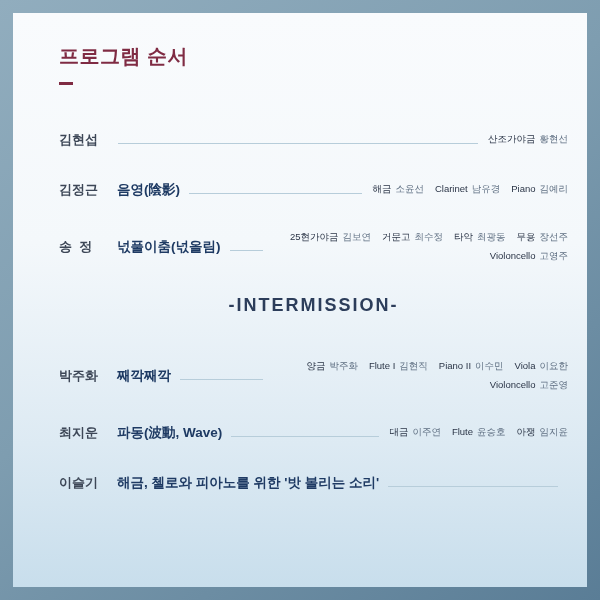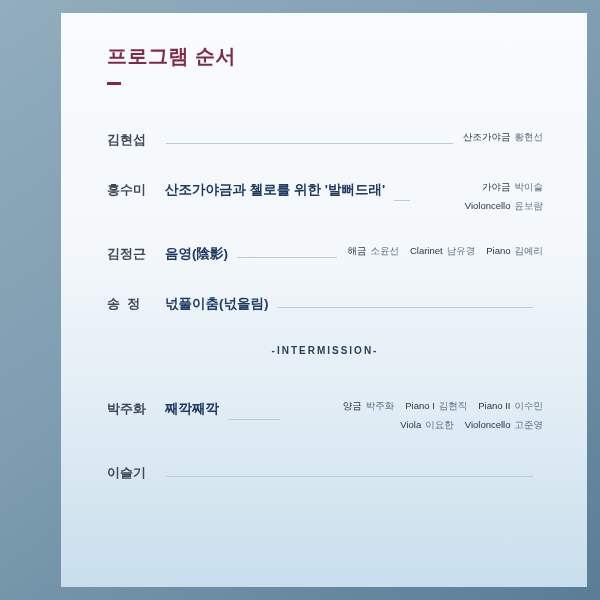--- a/index.html
+++ b/index.html
@@ -8,38 +8,37 @@
     background: linear-gradient(145deg, #91adbe 0%, #7e9db0 45%, #5a7d96 100%);
     font-family: "Liberation Sans", sans-serif;
     position: relative;
     overflow: hidden;
   }
   .card {
     position: absolute;
     inset: 13px;
     background: linear-gradient(180deg, #f9fbfd 0%, #f4f8fb 40%, #ddeaf3 75%, #c8deec 100%);
     box-sizing: border-box;
-    padding: 30px 44px 0 46px;
-    margin-left: 48px;
+    padding: 30px 19px 0 46px;
   }
   .title {
     color: #7f2b43;
     font-size: 20px;
     font-weight: bold;
     letter-spacing: 0.5px;
   }
   .title-dash {
     width: 14px; height: 2.5px;
     background: #7f2b43;
     margin-top: 12px;
   }
   .program { margin-top: 46px; }
   .row {
     display: flex;
-    align-items: flex-start;
+    align-items: center;
     margin-bottom: 32px;
   }
   .composer {
     width: 50px;
     flex-shrink: 0;
     font-size: 13px;
     font-weight: bold;
     color: #3d4757;
     white-space: pre;
   }
@@ -70,21 +69,21 @@
     max-width: 58%;
     text-align: right;
   }
   .pair { white-space: nowrap; }
   .role { font-weight: normal; color: #2b3547; }
   .pname { color: #5f6f82; margin-left: 4px; }
   .intermission {
     text-align: center;
     color: #2c3d5a;
     font-weight: bold;
-    font-size: 10px;
+    font-size: 18px;
     letter-spacing: 2px;
     margin: 6px 0 44px 0;
   }
 </style>
 </head>
 <body>
 
 <div class="card">
   <div class="title">프로그램 순서</div>
   <div class="title-dash"></div>
@@ -92,63 +91,72 @@
   <div class="program">
     <div id="part1-mount">
   <div class="row">
     <span class="composer">김현섭</span>
     <span class="leader"></span>
     <span class="performers">
             <span class="pair"><span class="role">산조가야금</span><span class="pname">황현선</span></span>
           </span>
   </div>
 
-  <div class="row">
-    <span class="composer">홍수미</span>
-    <span class="piece">산조가야금과 첼로를 위한 '발뻐드래'</span>
-    <span class="leader"></span>
-    <span class="performers">
-            <span class="pair"><span class="role">가야금</span><span class="pname">박이슬</span></span>
-            <span class="pair"><span class="role">Violoncello</span><span class="pname">윤보람</span></span>
-          </span>
-  </div>
 
   <div class="row">
     <span class="composer">김정근</span>
     <span class="piece">음영(陰影)</span>
     <span class="leader"></span>
     <span class="performers">
             <span class="pair"><span class="role">해금</span><span class="pname">소윤선</span></span>
             <span class="pair"><span class="role">Clarinet</span><span class="pname">남유경</span></span>
             <span class="pair"><span class="role">Piano</span><span class="pname">김예리</span></span>
           </span>
   </div>
 
   <div class="row">
     <span class="composer">송  정</span>
     <span class="piece">넋풀이춤(넋올림)</span>
     <span class="leader"></span>
+    <span class="performers">
+            <span class="pair"><span class="role">25현가야금</span><span class="pname">김보연</span></span>
+            <span class="pair"><span class="role">거문고</span><span class="pname">최수정</span></span>
+            <span class="pair"><span class="role">타악</span><span class="pname">최광동</span></span>
+            <span class="pair"><span class="role">무용</span><span class="pname">장선주</span></span>
+            <span class="pair"><span class="role">Violoncello</span><span class="pname">고영주</span></span>
+          </span>
   </div>
 </div>
     <div class="intermission">-INTERMISSION-</div>
     <div id="part2-mount">
   <div class="row">
     <span class="composer">박주화</span>
     <span class="piece">째깍째깍</span>
     <span class="leader"></span>
     <span class="performers">
             <span class="pair"><span class="role">양금</span><span class="pname">박주화</span></span>
-            <span class="pair"><span class="role">Piano I</span><span class="pname">김현직</span></span>
+            <span class="pair"><span class="role">Flute I</span><span class="pname">김현직</span></span>
             <span class="pair"><span class="role">Piano II</span><span class="pname">이수민</span></span>
             <span class="pair"><span class="role">Viola</span><span class="pname">이요한</span></span>
             <span class="pair"><span class="role">Violoncello</span><span class="pname">고준영</span></span>
           </span>
   </div>
 
+  <div class="row">
+    <span class="composer">최지운</span>
+    <span class="piece">파동(波動, Wave)</span>
+    <span class="leader"></span>
+    <span class="performers">
+            <span class="pair"><span class="role">대금</span><span class="pname">이주연</span></span>
+            <span class="pair"><span class="role">Flute</span><span class="pname">윤승호</span></span>
+            <span class="pair"><span class="role">아쟁</span><span class="pname">임지윤</span></span>
+          </span>
+  </div>
 
   <div class="row">
     <span class="composer">이슬기</span>
+    <span class="piece">해금, 첼로와 피아노를 위한 '밧 볼리는 소리'</span>
     <span class="leader"></span>
   </div>
 
 </div>
   </div>
 </div>
 
 </body></html>

